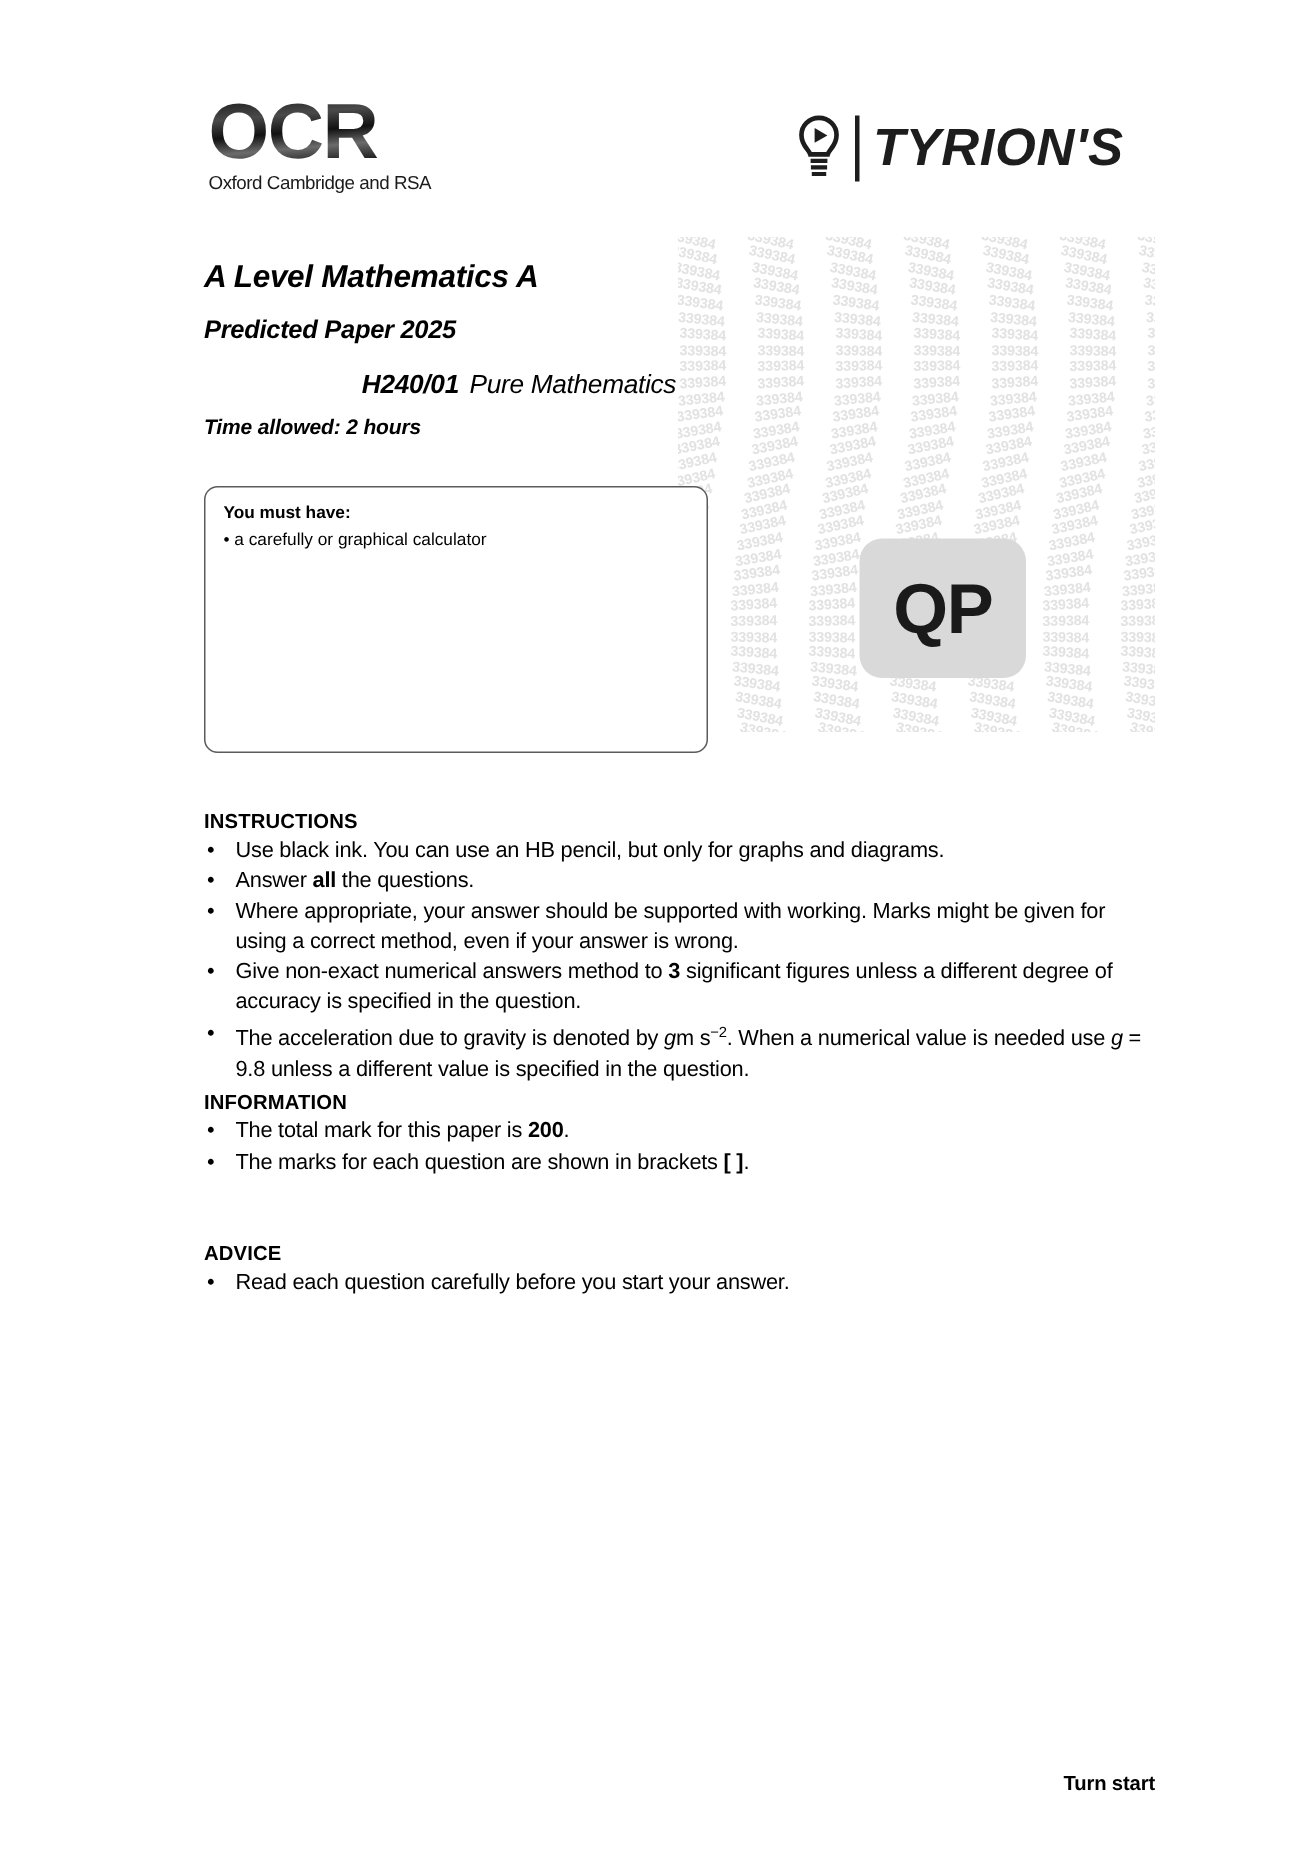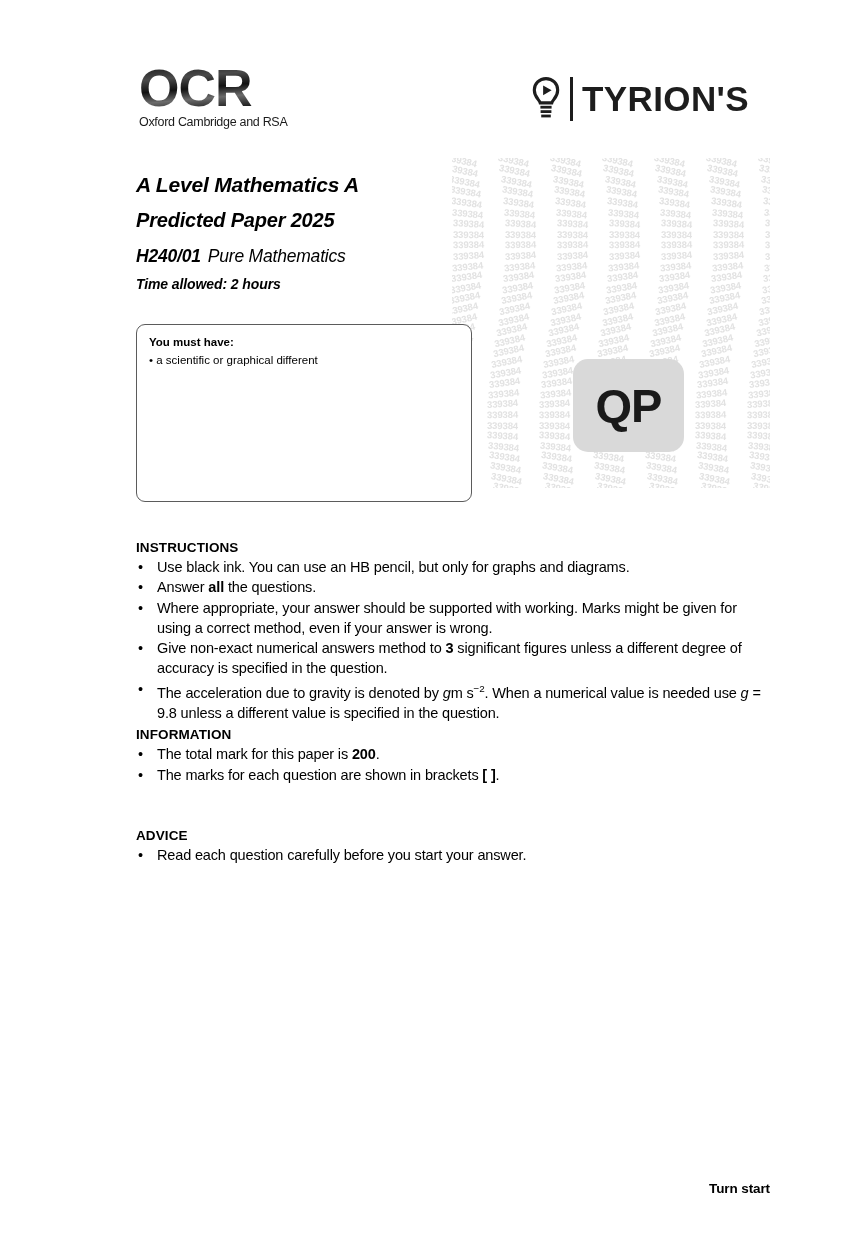--- a/index.html
+++ b/index.html
@@ -74,20 +74,21 @@
     margin-top: 1px;
   }
 
   .tyrions-logo {
     position: absolute;
     left: 531px;
     top: 76px;
     display: flex;
     align-items: center;
     gap: 9px;
+    font-style: italic;
   }
   .bulb-icon { display: block; }
   .logo-divider {
     width: 3px;
     height: 44px;
     background: #1d1d1d;
   }
   .tyrions-word {
     font-family: "Liberation Sans", sans-serif;
     font-size: 35px;
@@ -106,32 +107,33 @@
     font-style: italic;
   }
   .title-1 {
     font-size: 21px;
     font-weight: 700;
     letter-spacing: -0.2px;
     line-height: 25px;
     margin-bottom: 11px;
   }
   .title-2 {
-    font-size: 20px;
+    font-size: 17px;
     font-weight: 700;
     letter-spacing: -0.2px;
     line-height: 24px;
     margin-bottom: 13px;
   }
   .title-3 {
     font-size: 17.5px;
     font-weight: 400;
     line-height: 22px;
     letter-spacing: -0.2px;
     margin-bottom: 8px;
+    text-align: center;
   }
   .title-3 .code { font-weight: 700; }
   .title-3 .gap { display: inline-block; width: 7px; }
   .title-4 {
     font-size: 14px;
     font-weight: 700;
     line-height: 18px;
     letter-spacing: -0.1px;
   }
 
@@ -503,21 +505,21 @@
     <div class="title-2">Predicted Paper 2025</div>
     <div class="title-3">
       <span class="code">H240/01</span><span class="gap"></span><span>Pure Mathematics</span>
     </div>
     <div class="title-4">Time allowed: 2 hours</div>
   </div>
 
   <div class="musthave-box">
     <div class="mh-title">You must have:</div>
     <div class="mh-item">
-      • <span>a scientific or graphical different</span>
+      • <span>a carefully or graphical calculator</span>
     </div>
   </div>
 
   <div class="qp-badge">
     <span class="qp-text">QP</span>
   </div>
 
   <div class="sections">
     <div class="sec-head">INSTRUCTIONS</div>
     <div class="bullets" id="instructions-list">

